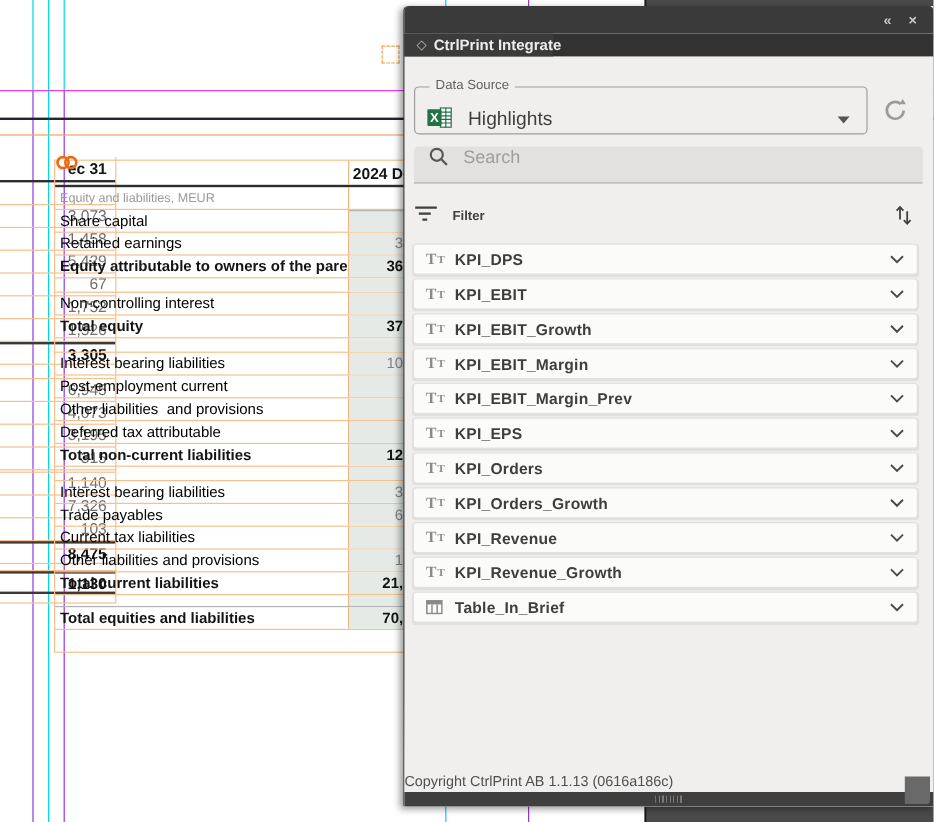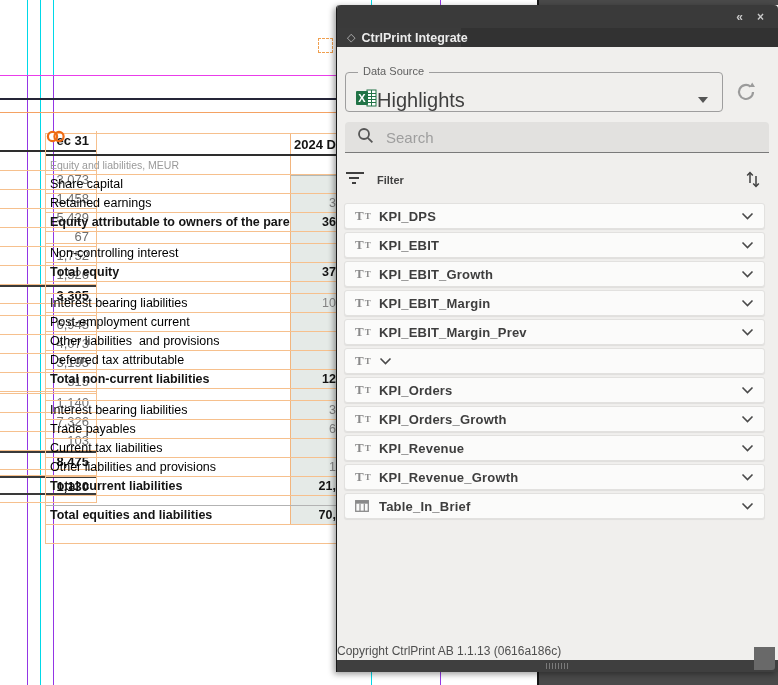--- a/index.html
+++ b/index.html
@@ -58,28 +58,28 @@
   .tabrow{position:absolute;left:0;top:23px;right:0;height:19px;background:#323232;}
   .tab{position:absolute;left:0;top:0;width:124px;height:19px;background:#3b3b3b;
        display:flex;align-items:center;padding-left:10px;box-sizing:border-box;}
   .tab .diamond{color:#b9b9b9;font-size:11px;margin-right:6px;}
   .tab .tab-label{color:#ececec;font-size:12.5px;font-weight:bold;white-space:nowrap;}
 
   .fieldset{position:absolute;left:8px;top:67px;width:378px;height:40px;border:1px solid #9e9e9e;
             border-radius:4px;box-sizing:border-box;display:flex;align-items:center;padding:16px 14px 0 10px;cursor:pointer;}
   .fieldset .legend{position:absolute;top:-8px;left:12px;background:#f0efed;padding:0 5px;
                     font-size:11px;color:#5f5f5f;}
-  .ds-value{font-size:20px;color:#3f3f3f;margin-left:0;flex:1;}
+  .ds-value{font-size:16px;color:#3f3f3f;margin-left:13px;flex:1;}
   .caret{width:0;height:0;border-left:5px solid transparent;border-right:5px solid transparent;
          border-top:6px solid #555;}
   #refresh-btn{position:absolute;left:392px;top:71px;width:34px;height:34px;border:none;background:transparent;
                padding:0;cursor:pointer;}
 
   .search{position:absolute;left:8px;top:117px;width:424px;height:31px;background:#e2e1df;
-          border-bottom:1px solid #7a7a7a;border-radius:4px 4px 0 0;display:flex;align-items:center;
+          border-bottom:1px solid #7a7a7a;border-radius:4px 4px 0 0;display:flex;align-items:flex-start;
           padding-left:12px;box-sizing:border-box;}
   .search input{border:none;background:transparent;outline:none;font-size:15px;color:#3c3c3c;
                 margin-left:10px;flex:1;font-family:inherit;}
   .search input::placeholder{color:#9e9e9e;}
 
   .filterrow{position:absolute;left:8px;top:158px;width:424px;height:34px;display:flex;align-items:center;}
   .filter-label{font-size:11px;font-weight:bold;color:#424242;margin-left:12px;flex:1;}
   .sort-btn{border:none;background:transparent;padding:0;margin-right:8px;cursor:pointer;}
 
   #kpi-list{position:absolute;left:7px;top:198px;width:421px;}
@@ -379,20 +379,21 @@
         <polyline points="1.5,1.5 6.5,6.5 11.5,1.5" fill="none" stroke="#4a4a4a" stroke-width="1.6"></polyline>
       </svg>
     </span>
   </div>
 
   <div class="item">
     <span class="item-icon">
             <span class="tt-big">T</span>
             <span class="tt-sm">T</span>
           </span>
+    <span class="item-label">KPI_EPS</span>
     <span class="item-chevron">
       <svg width="13" height="8" viewBox="0 0 13 8">
         <polyline points="1.5,1.5 6.5,6.5 11.5,1.5" fill="none" stroke="#4a4a4a" stroke-width="1.6"></polyline>
       </svg>
     </span>
   </div>
 
   <div class="item">
     <span class="item-icon">
             <span class="tt-big">T</span>

